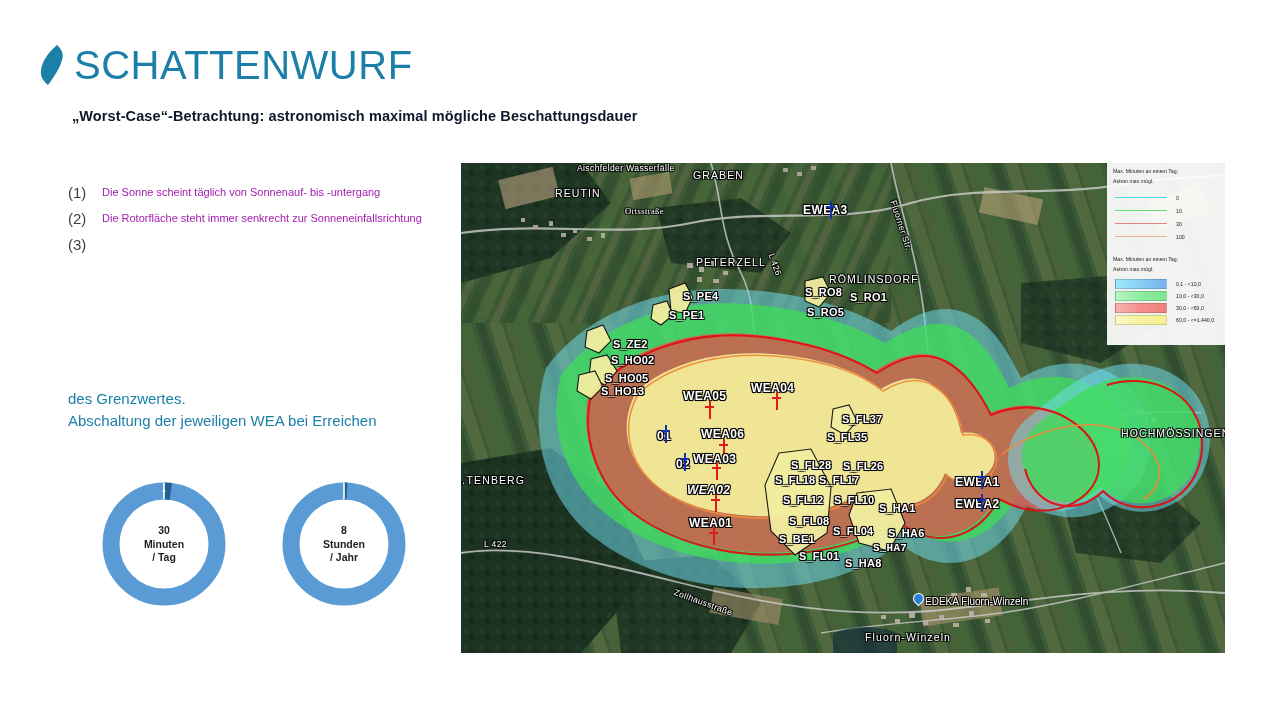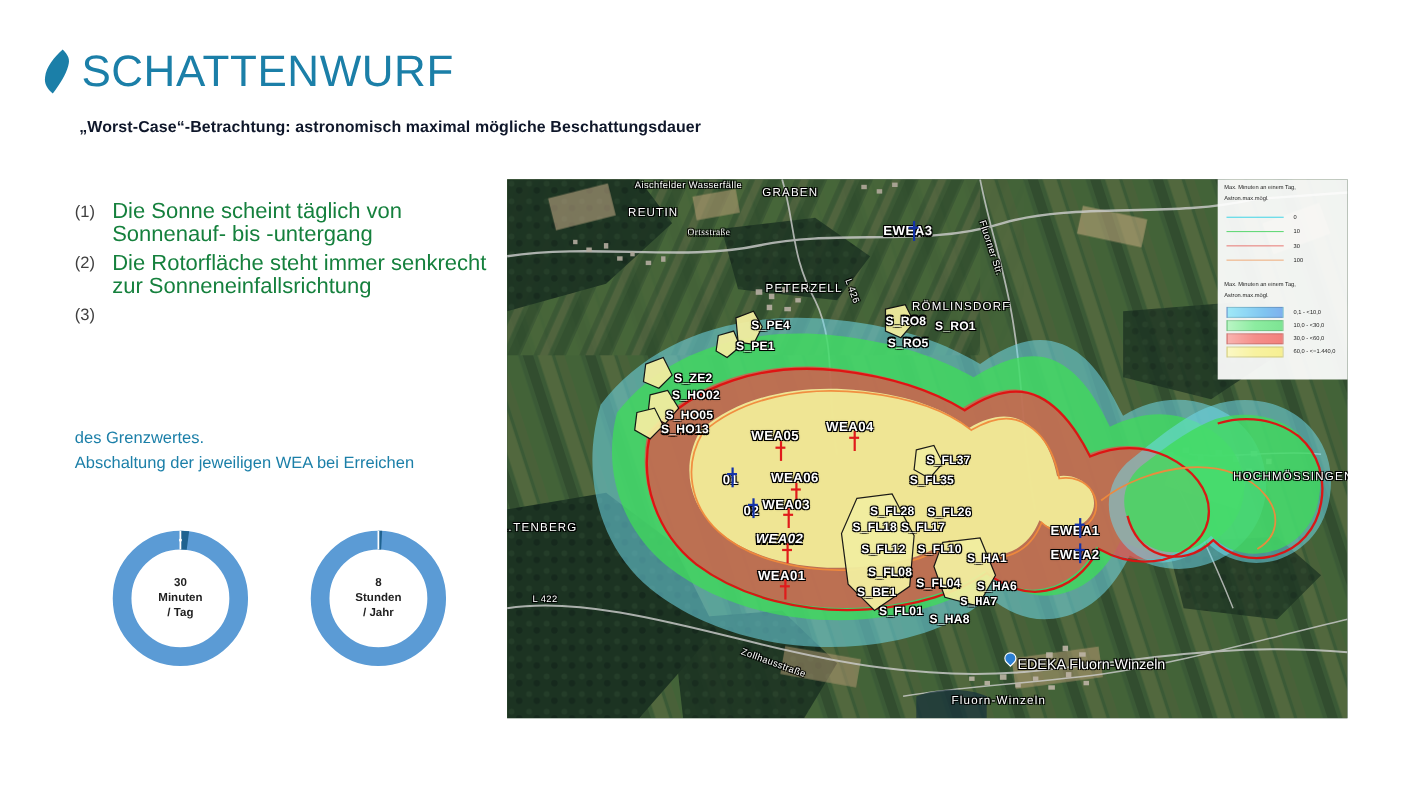--- a/index.html
+++ b/index.html
@@ -23,21 +23,21 @@
   #subtitle {
     position:absolute; left:72px; top:108px;
     font-size:14.5px; font-weight:bold; color:#0f172a;
     letter-spacing:0.1px; white-space:nowrap;
   }
 
   
   #assumptions { position:absolute; left:68px; top:182px; width:390px; }
   .assumption { display:flex; margin-bottom:5px; }
   .a-num { width:34px; flex:none; font-size:15px; color:#3f3f3f; line-height:21px; }
-  .a-txt { font-size:20px; color:#15803d; line-height:21px; }
+  .a-txt { font-size:11px; color:#a21caf; line-height:21px; }
 
   
   #measure {
     position:absolute; left:68px; top:388px; width:420px;
     font-size:15px; line-height:22px; color:#1b7fa8;
   }
 
   
   #donuts { position:absolute; left:98px; top:478px; display:flex; gap:48px; }
   .donut { position:relative; width:132px; height:132px; }
@@ -62,21 +62,21 @@
     text-shadow:
       -1px -1px 0 #000, 1px -1px 0 #000, -1px 1px 0 #000, 1px 1px 0 #000,
       0 0 2px #000;
     white-space:nowrap;
     pointer-events:none;
   }
   .lbl-town   { font-size:10.5px; letter-spacing:1.1px; }
   .lbl-imm    { font-size:11px; font-weight:600; letter-spacing:0.2px; }
   .lbl-wea    { font-size:12px; font-weight:600; letter-spacing:0.4px; }
   .lbl-road   { font-size:8.5px; letter-spacing:0.4px; font-style:normal; }
-  .lbl-poi    { font-size:13px;text-align:right; }
+  .lbl-poi    { font-size:10px;text-align:right; }
 
   .turbine { position:absolute; width:9px; height:18px; pointer-events:none; }
   .turbine::before {
     content:""; position:absolute; left:4px; top:0; width:1.6px; height:18px;
     background:#1433a8;
   }
   .turbine::after {
     content:""; position:absolute; left:0; top:5px; width:9px; height:1.6px;
     background:#1433a8;
   }
@@ -345,21 +345,21 @@
       <path d="M130 196 L146 192 L156 208 L144 222 L128 214 Z"></path>
       <path d="M118 212 L134 208 L142 224 L130 236 L116 228 Z"></path>
       <path d="M372 246 L388 242 L396 258 L384 272 L370 264 Z"></path>
       <path d="M318 290 L350 286 L370 324 L366 370 L334 392 L310 368 L304 322 Z"></path>
       <path d="M396 330 L430 326 L444 360 L428 388 L398 380 L388 352 Z"></path>
     </g>
 
     <path d="M372 470 C392 462 418 462 436 470 L436 490 L372 490 Z" fill="#17303c" opacity=".7"></path>
   </svg>
 
-  <div class="map-label lbl-town" style="left:78px;top:24px;padding-left:32px;">REUTIN</div>
+  <div class="map-label lbl-town" style="left:62px;top:24px;padding-left:32px;">REUTIN</div>
   <div class="map-label lbl-town" style="left:232px;top:6px;">GRABEN</div>
   <div class="map-label lbl-road" style="left:116px;top:0px;">Aischfelder Wasserfälle</div>
   <div class="map-label lbl-road" style="left:164px;top:43px;font-family:Liberation Serif, serif;">Ortsstraße</div>
   <div class="map-label lbl-town" style="left:235px;top:93px;">PETERZELL</div>
   <div class="map-label lbl-town" style="left:368px;top:110px;">RÖMLINSDORF</div>
   <div class="map-label lbl-town" style="left:660px;top:264px;">HOCHMÖSSINGEN</div>
   <div class="map-label lbl-town" style="left:-6px;top:311px;">…TENBERG</div>
   <div class="map-label lbl-town" style="left:404px;top:468px;">Fluorn-Winzeln</div>
   <div class="map-label lbl-road" style="left:215px;top:424px;transform:rotate(20deg);transform-origin:left top;">Zollhausstraße</div>
   <div class="map-label lbl-poi" style="left:464px;top:433px;">EDEKA Fluorn-Winzeln</div>

